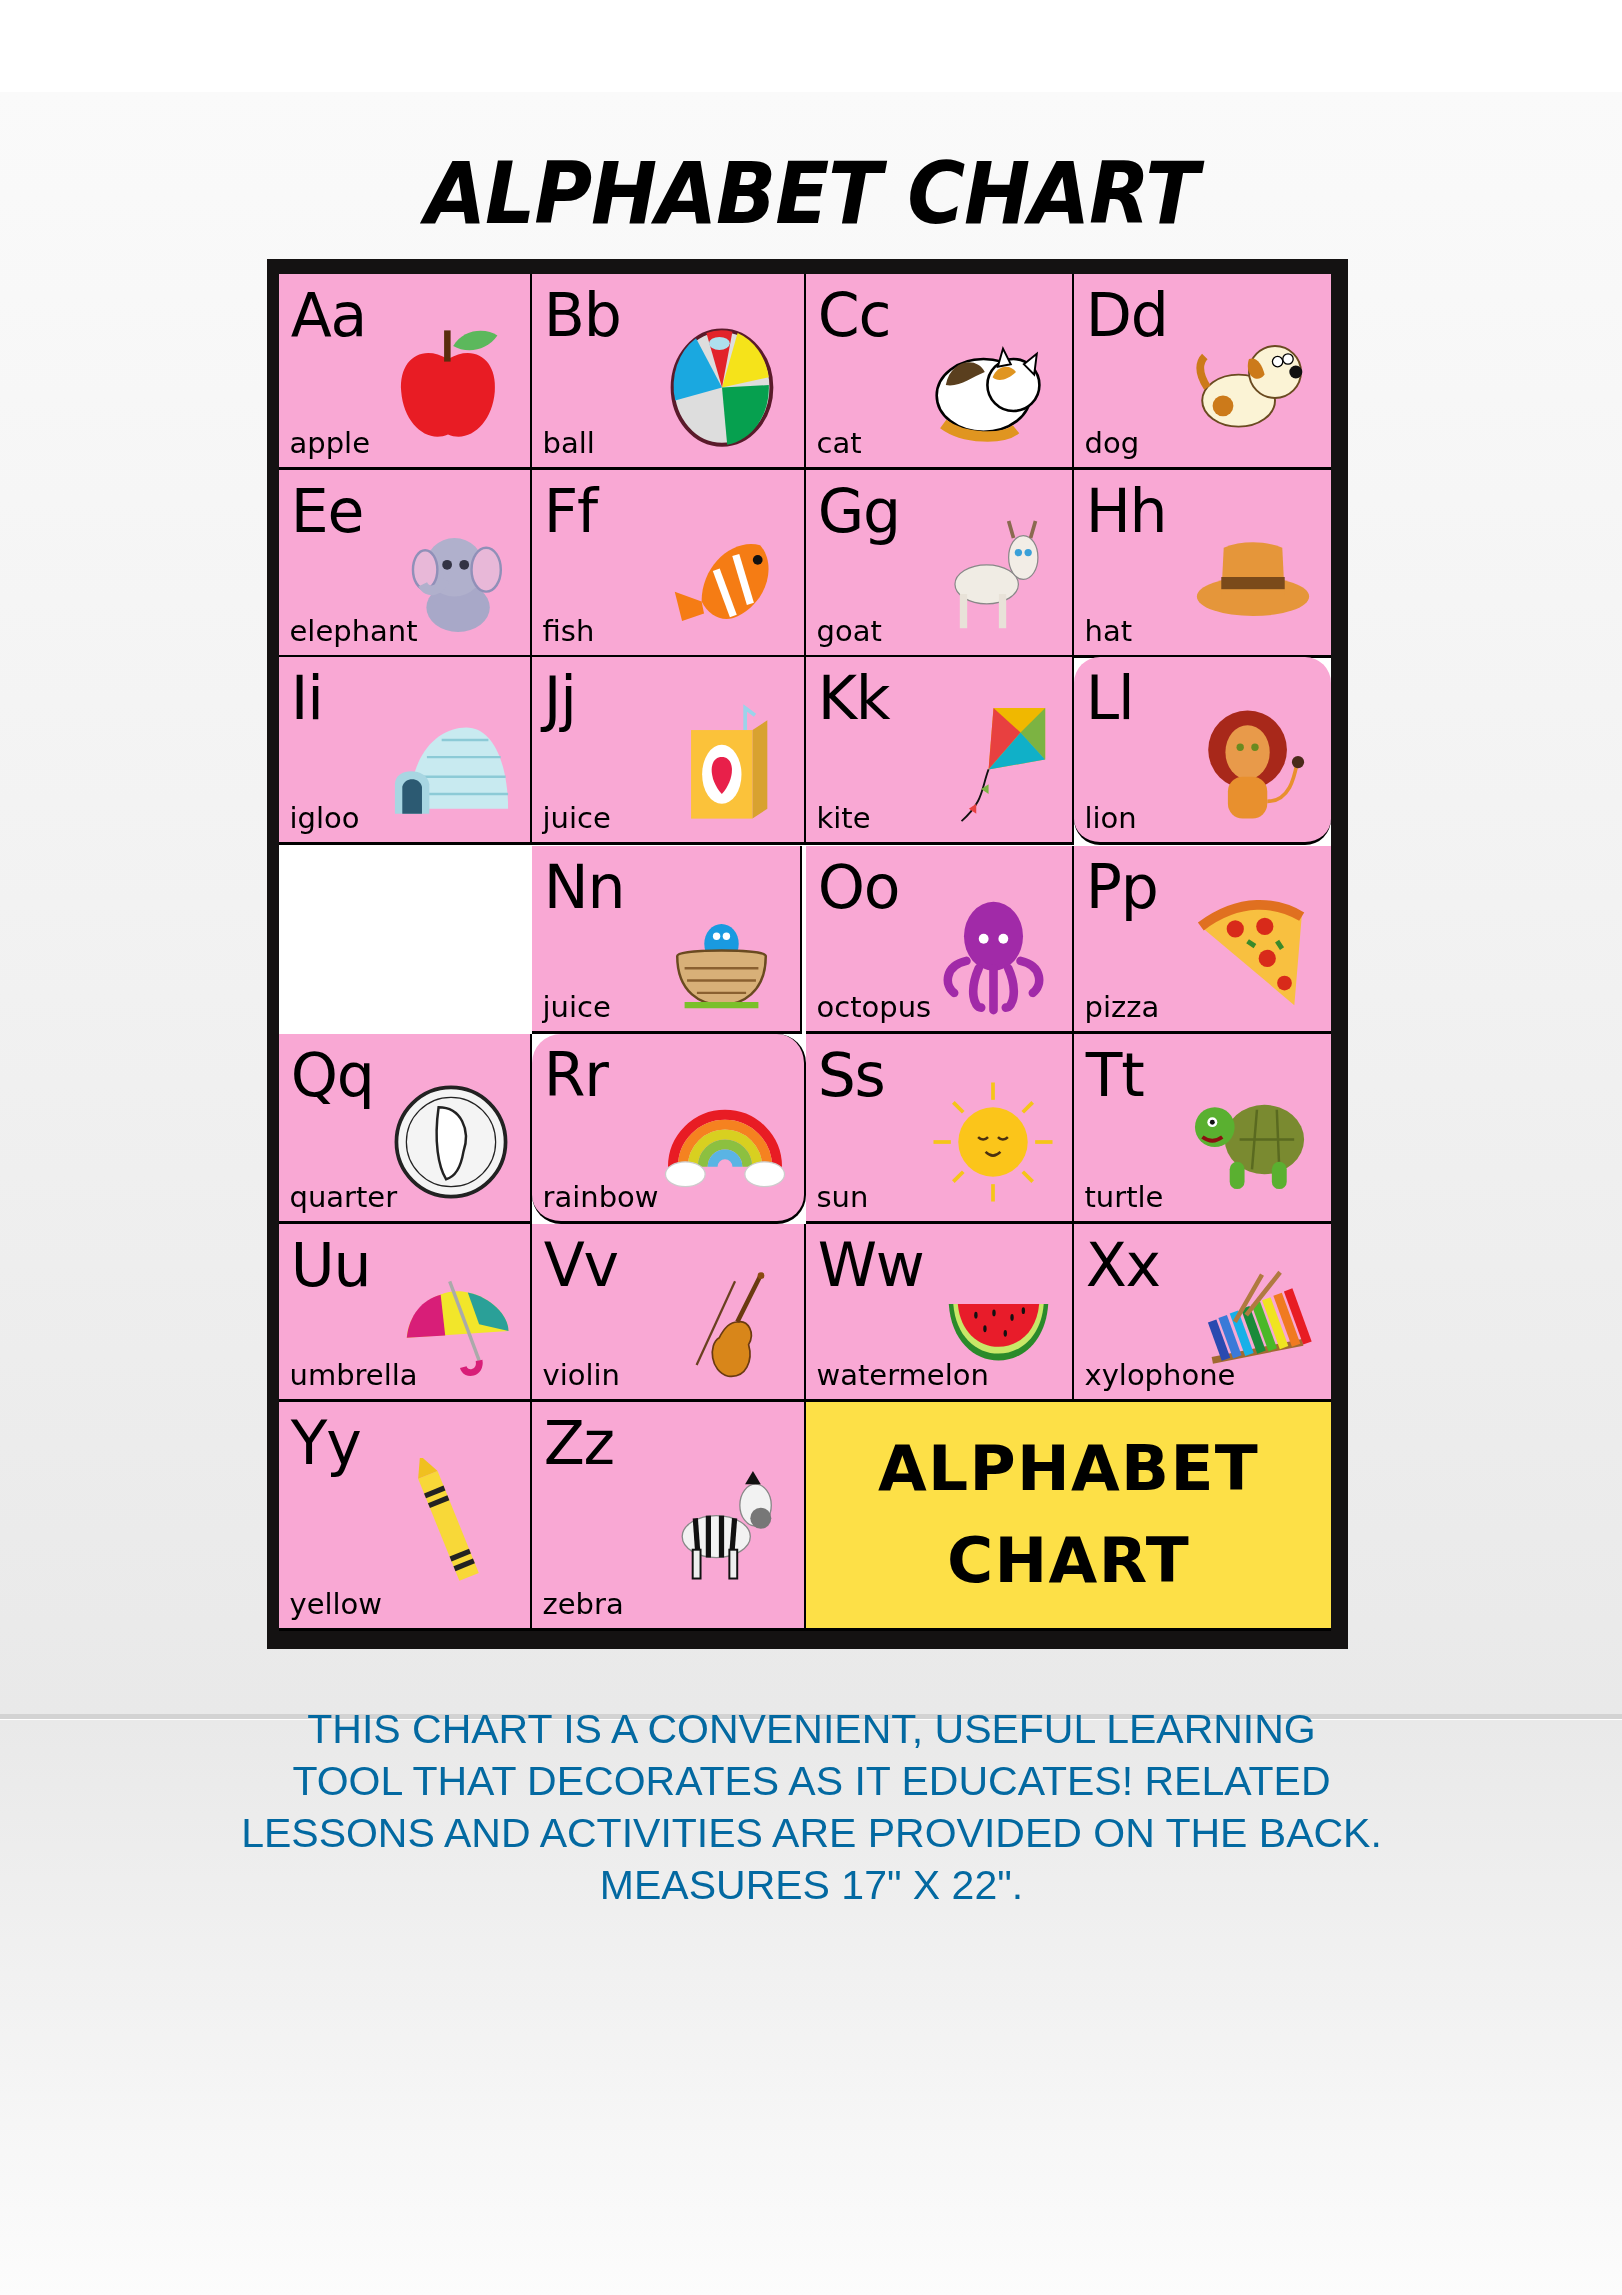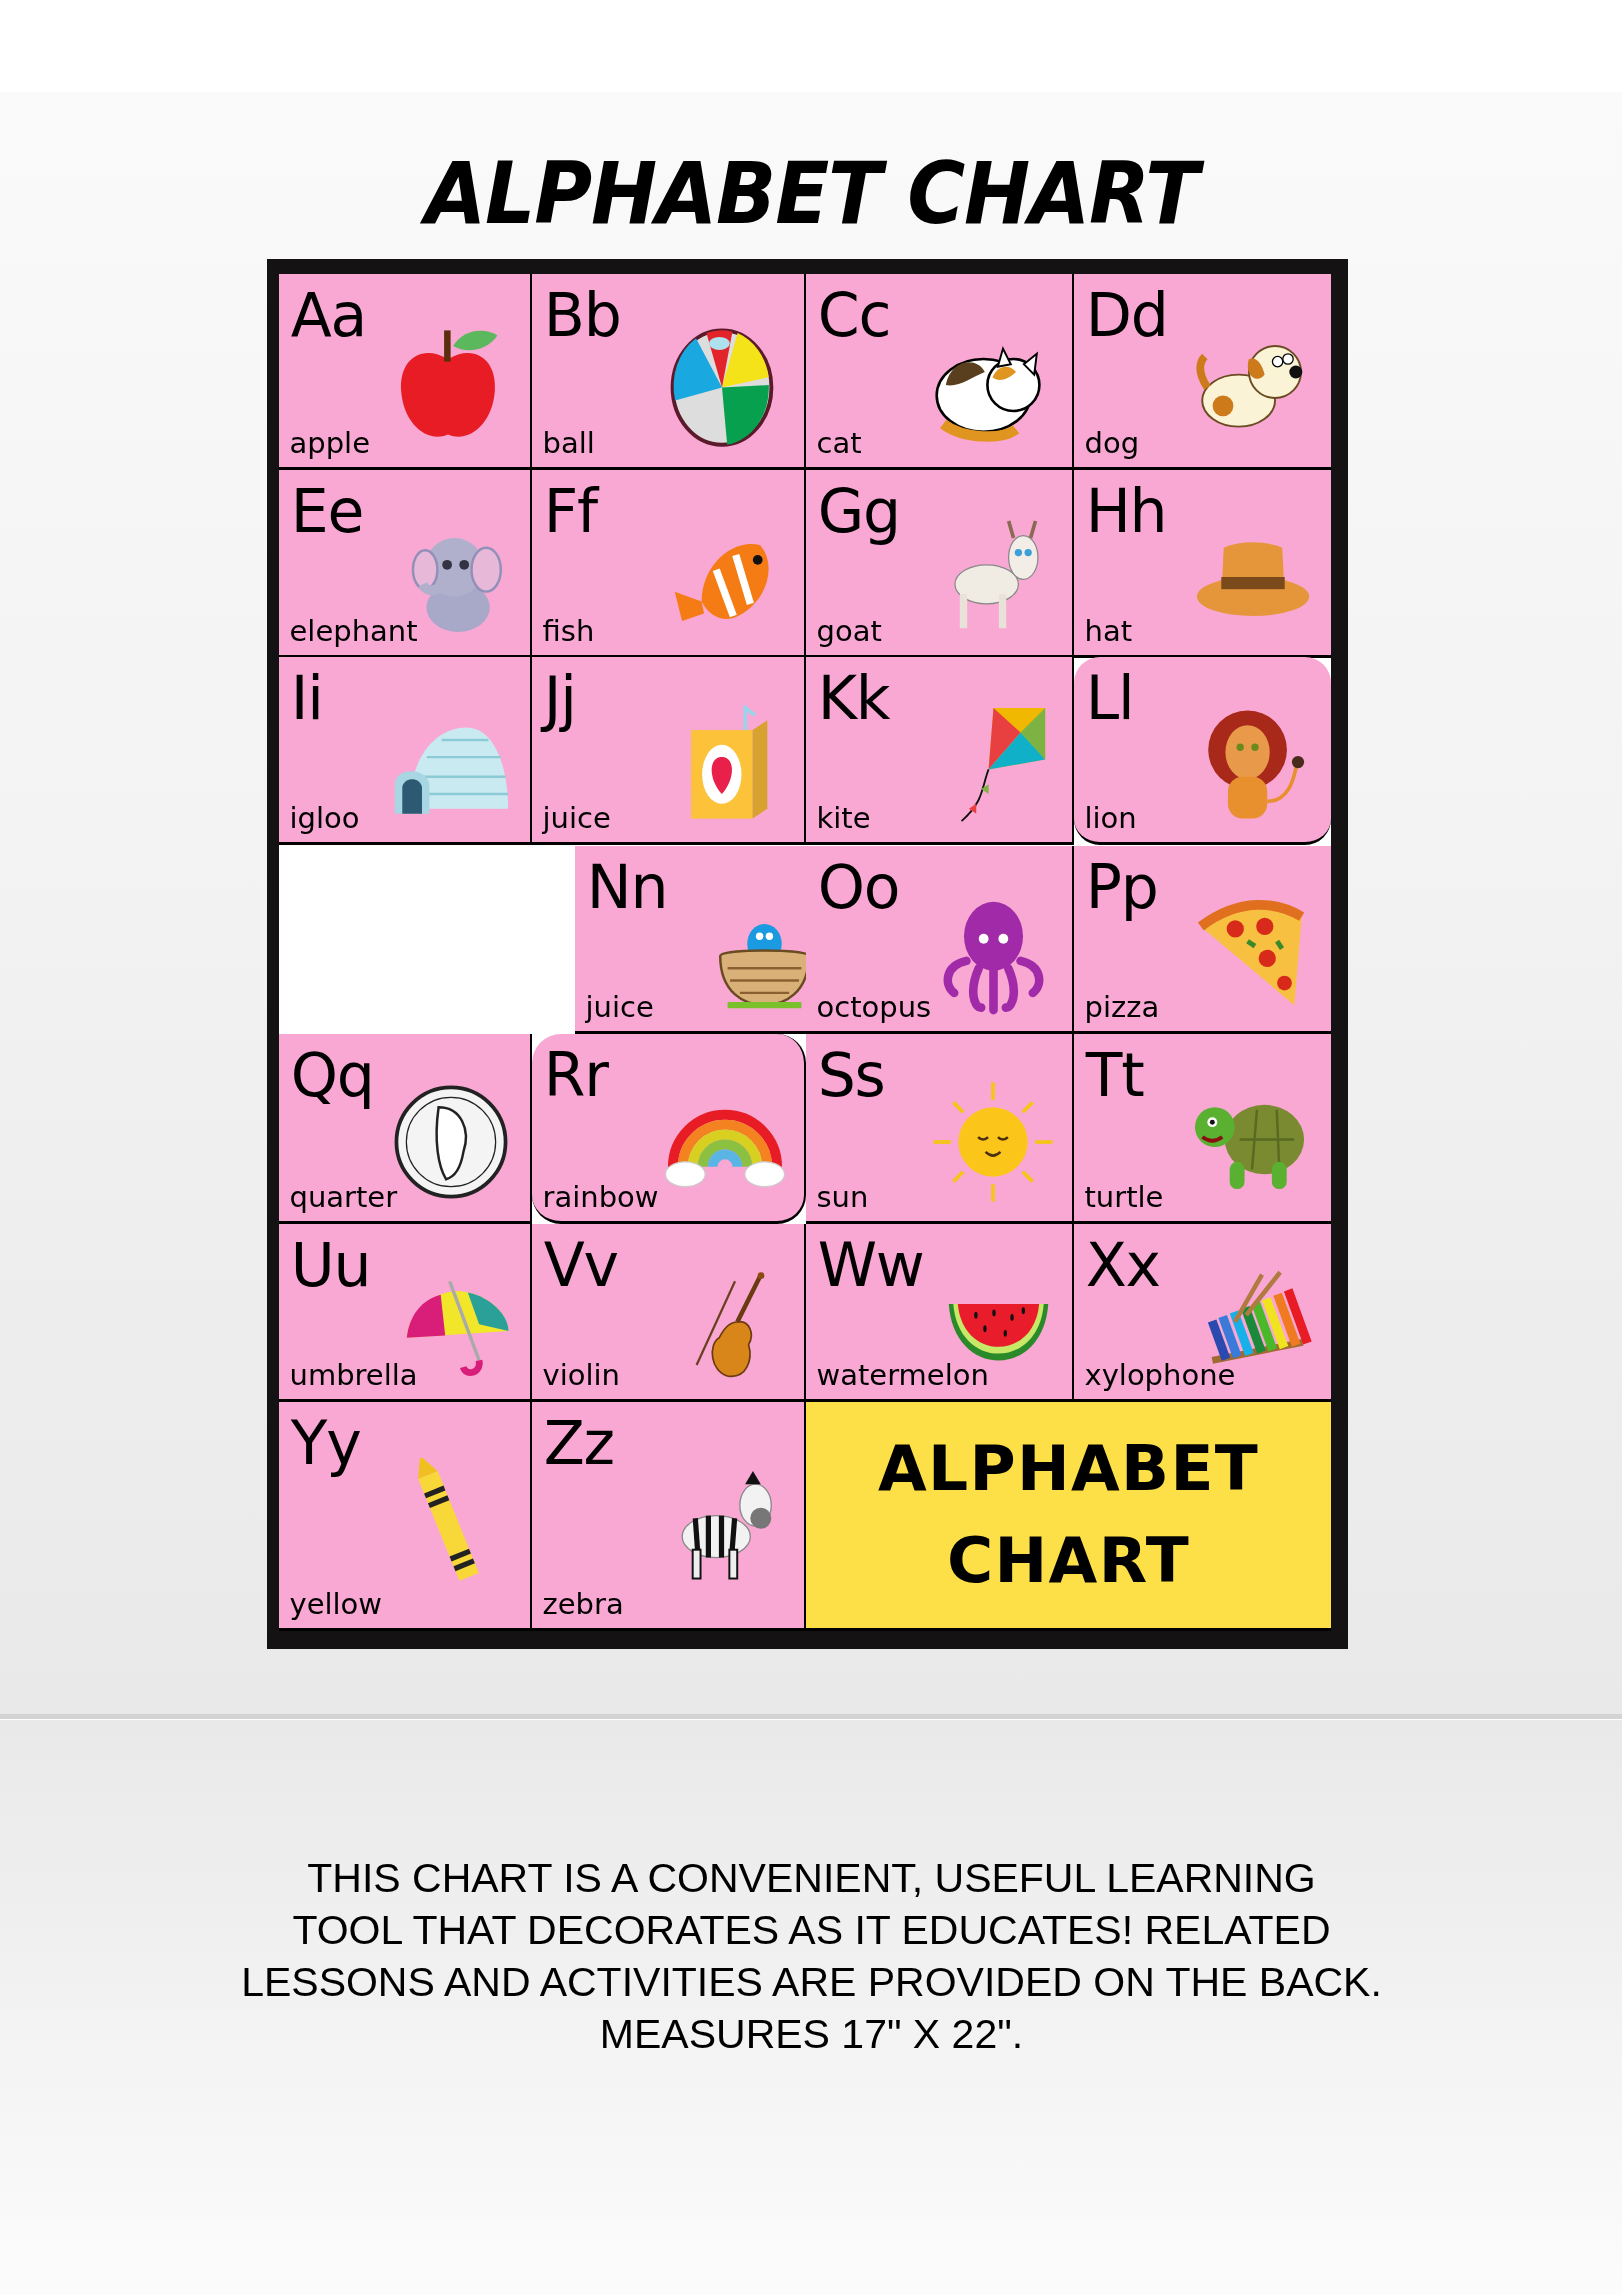--- a/index.html
+++ b/index.html
@@ -48,22 +48,22 @@
   .cell .pic svg { width:100%; height:100%; }
 
   .chart-label {
     position:absolute; box-sizing:border-box; background:#fde047;
     display:flex; flex-direction:column; align-items:center; justify-content:center;
     font-family:"DejaVu Sans", sans-serif; font-weight:bold; color:#000;
     font-size:63px; line-height:92px; letter-spacing:1.3px;
   }
 
   .description {
-    position:absolute; left:157px; top:1852px; width:1309px; text-align:center;
-    font-family:"Liberation Sans", sans-serif; font-size:41px; line-height:52px; color:#000000;
+    position:absolute; left:157px; top:1703px; width:1309px; text-align:center;
+    font-family:"Liberation Sans", sans-serif; font-size:41px; line-height:52px; color:#0369a1;
   }
   .description div { white-space:nowrap; }
 </style>
 </head>
 <body>
 
 <div class="band-top"></div>
 <div class="separator"></div>
 <div class="band-bottom"></div>
 
@@ -205,21 +205,21 @@
           <circle cx="46" cy="38" r="32" fill="#a8281a"></circle>
           <ellipse cx="46" cy="40" rx="18" ry="22" fill="#e89a4a"></ellipse>
           <rect x="30" y="60" width="32" height="34" rx="12" fill="#e8902e"></rect>
           <path d="M62 80 C80 80 84 60 86 50" stroke="#e8902e" stroke-width="3" fill="none"></path>
           <circle cx="87" cy="48" r="5" fill="#4a2a1a"></circle>
           <circle cx="40" cy="36" r="3" fill="#6a8a20"></circle>
           <circle cx="52" cy="36" r="3" fill="#6a8a20"></circle>
         </svg></div>
       <div class="word">lion</div>
     </div>
-    <div class="cell" style="left: 253px; top: 572px; width: 270px; height: 188px; margin-left: 43px;">
+    <div class="cell" style="left: 253px; top: 572px; width: 270px; height: 188px;">
       <div class="letters">Nn</div>
       <div class="pic" style="width: 123px; height: 123px; top: 46px;"><svg viewBox="0 0 100 100">
           <ellipse cx="50" cy="42" rx="14" ry="16" fill="#1a9ae0"></ellipse>
           <path d="M46 50 C44 60 56 62 58 50Z" fill="#f5d020"></path>
           <circle cx="46" cy="36" r="3" fill="#fff"></circle>
           <circle cx="54" cy="36" r="3" fill="#fff"></circle>
           <path d="M14 52 C14 46 86 46 86 52 C86 82 66 92 50 92 C34 92 14 82 14 52Z" fill="#d8b078" stroke="#6a4a20" stroke-width="2"></path>
           <path d="M20 62 H80 M22 72 H78 M30 82 H70" stroke="#8a6030" stroke-width="2"></path>
           <path d="M20 92 H80" stroke="#7ac02a" stroke-width="5"></path>
         </svg></div>

